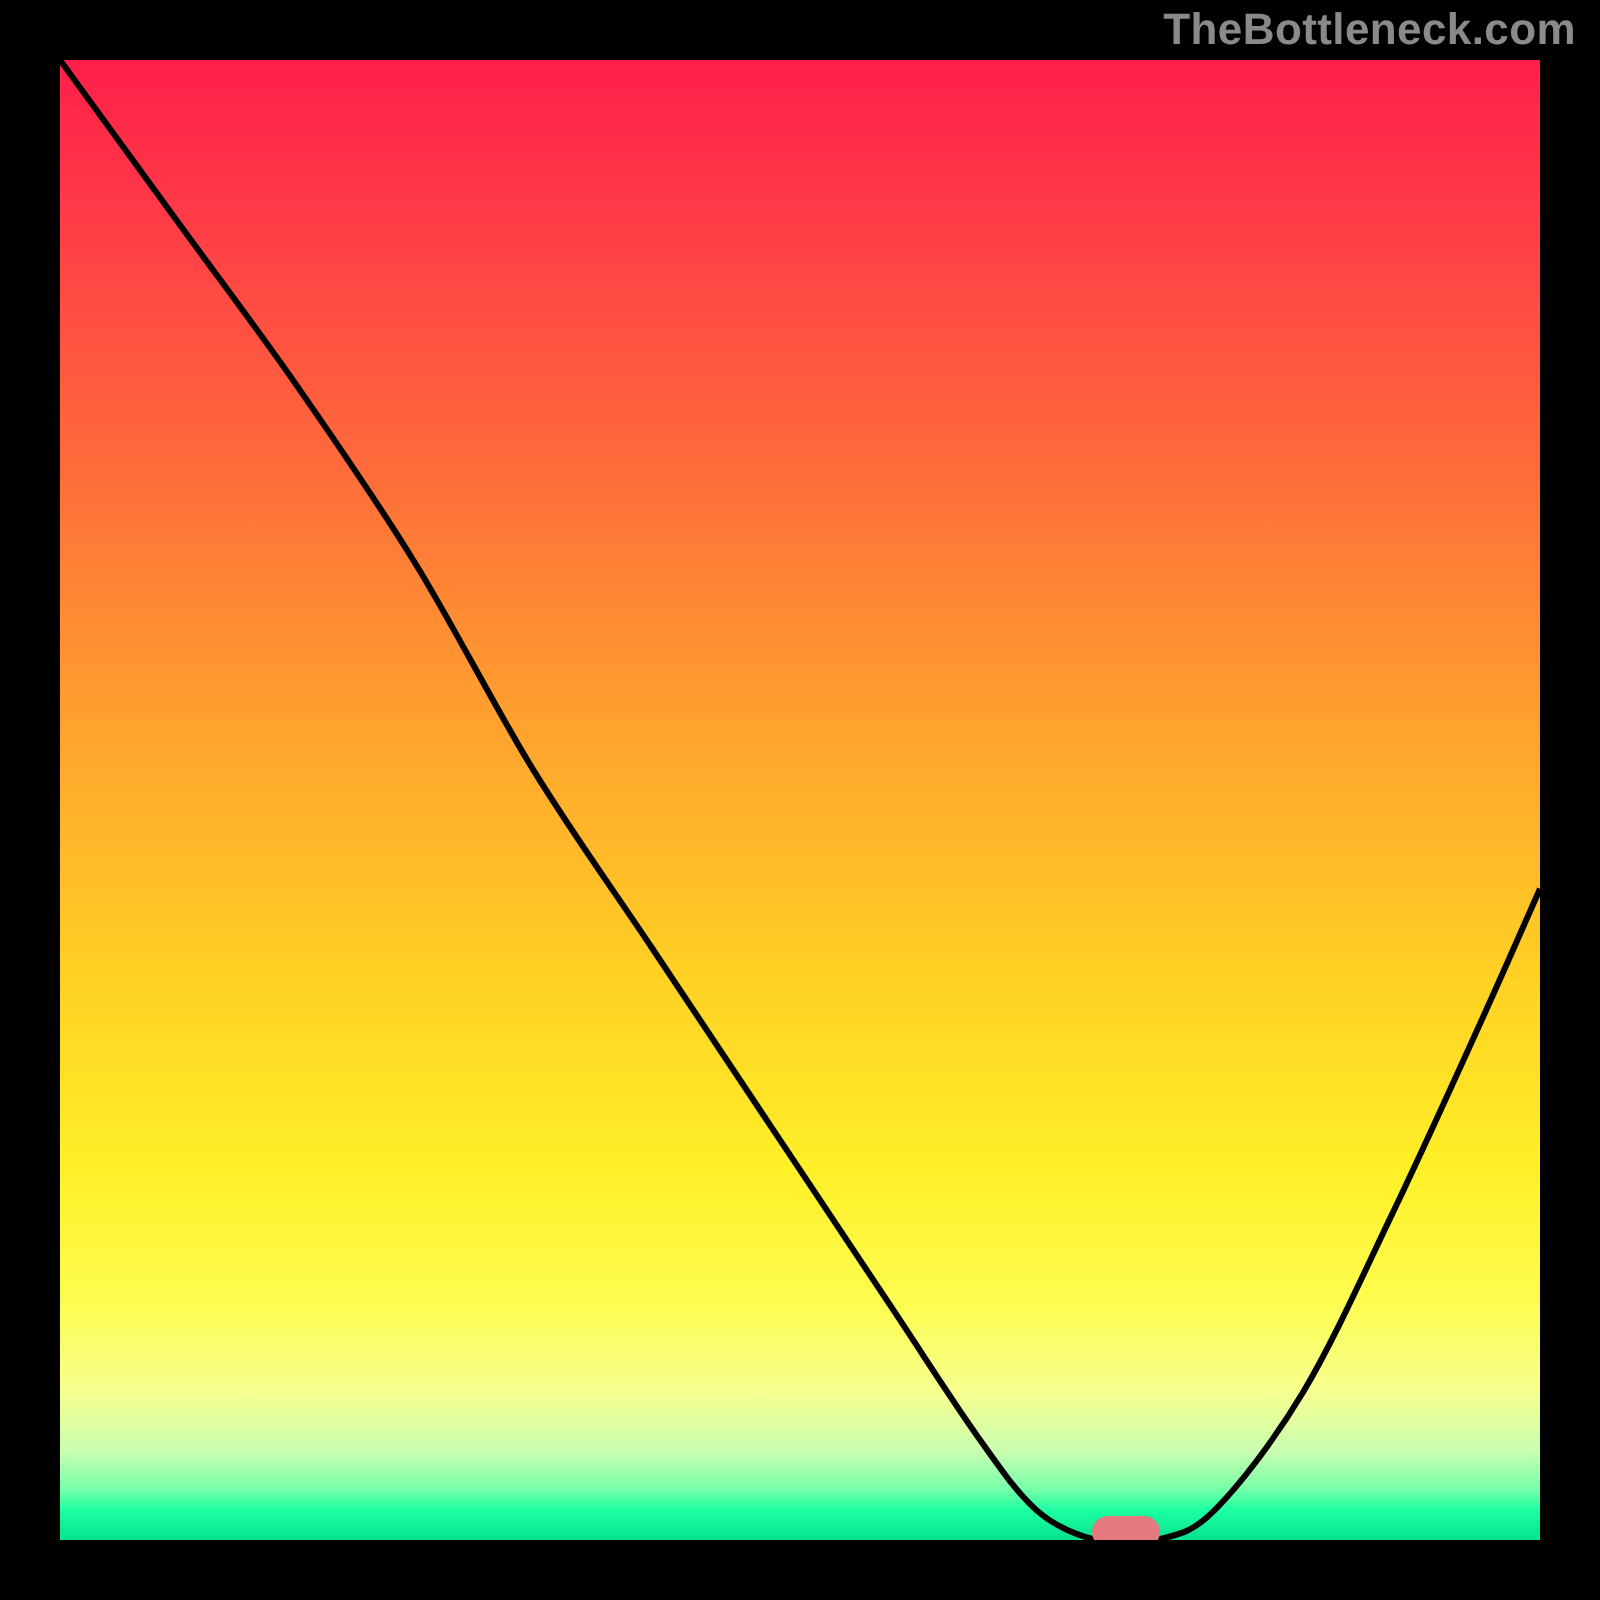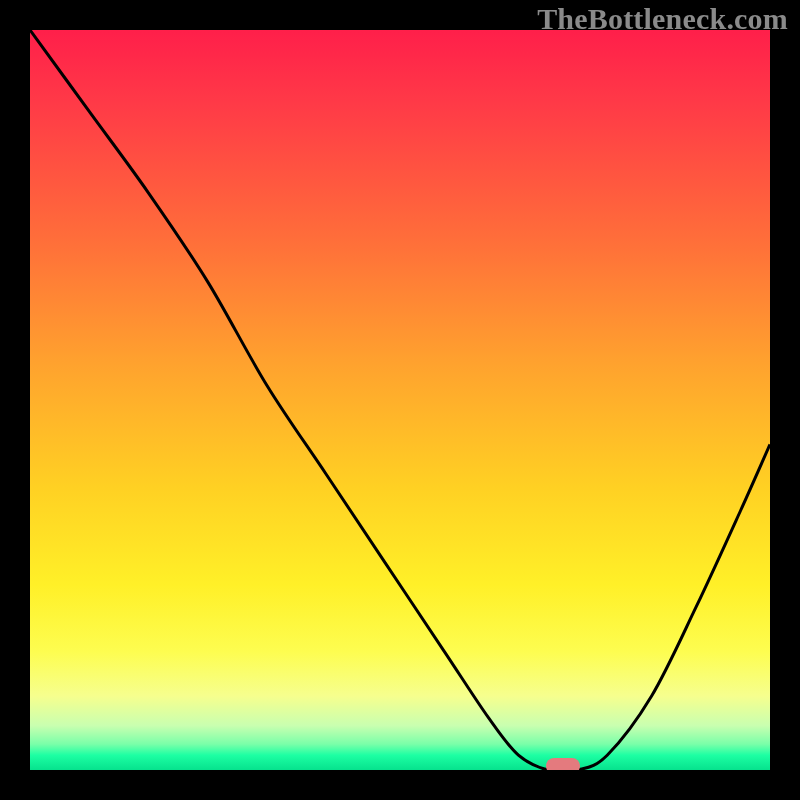--- a/index.html
+++ b/index.html
@@ -15,22 +15,22 @@
     left: 0;
     top: 0;
     width: 800px;
     height: 800px;
     background: #000;
   }
   .watermark {
     position: absolute;
     top: 2px;
     right: 12px;
-    font-family: Liberation Serif, serif;
-    font-size: 30px;
+    font-family: Liberation Sans, sans-serif;
+    font-size: 22px;
     font-weight: 600;
     color: #8a8a8a;
     letter-spacing: 0.2px;
   }
   .plot {
     position: absolute;
     left: 30px;
     top: 30px;
     width: 740px;
     height: 740px;

